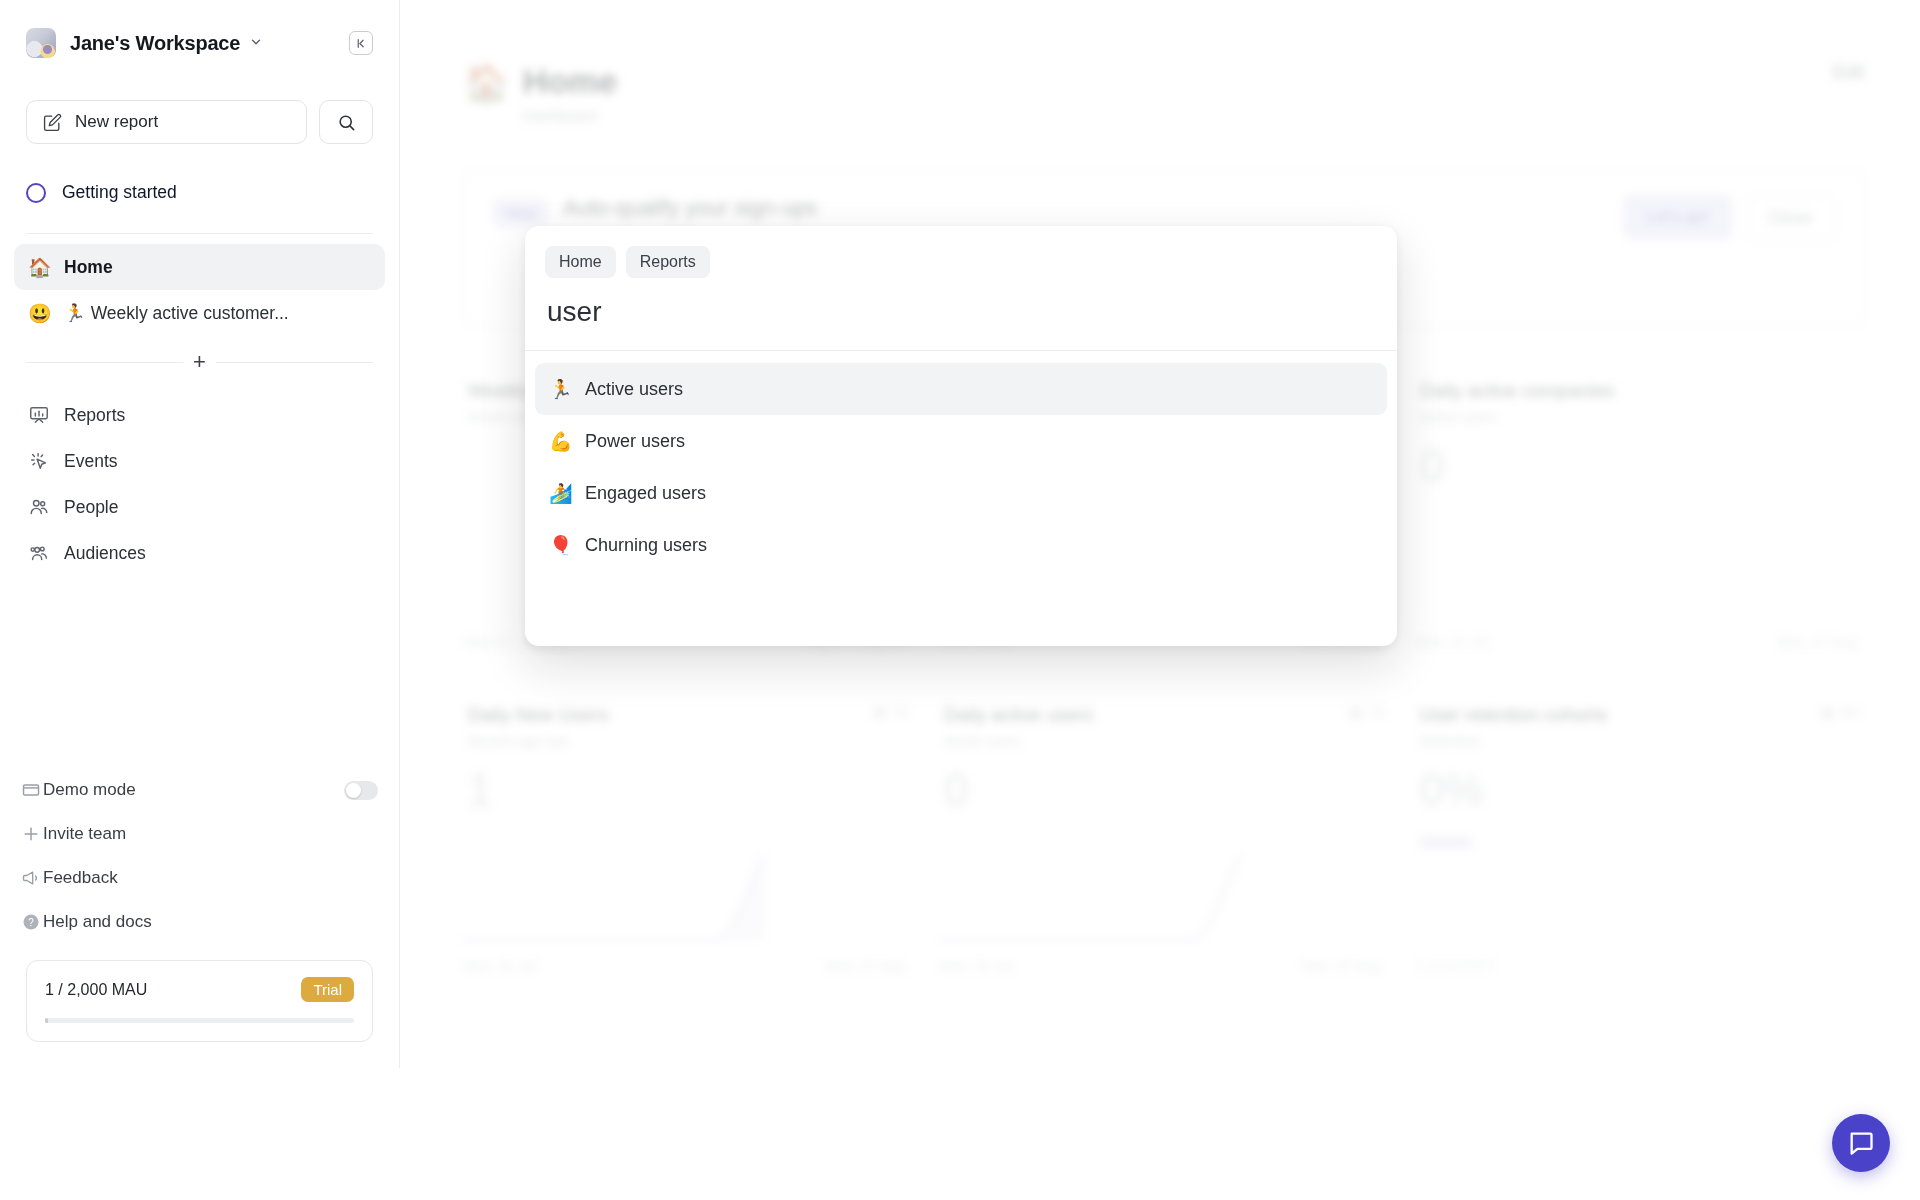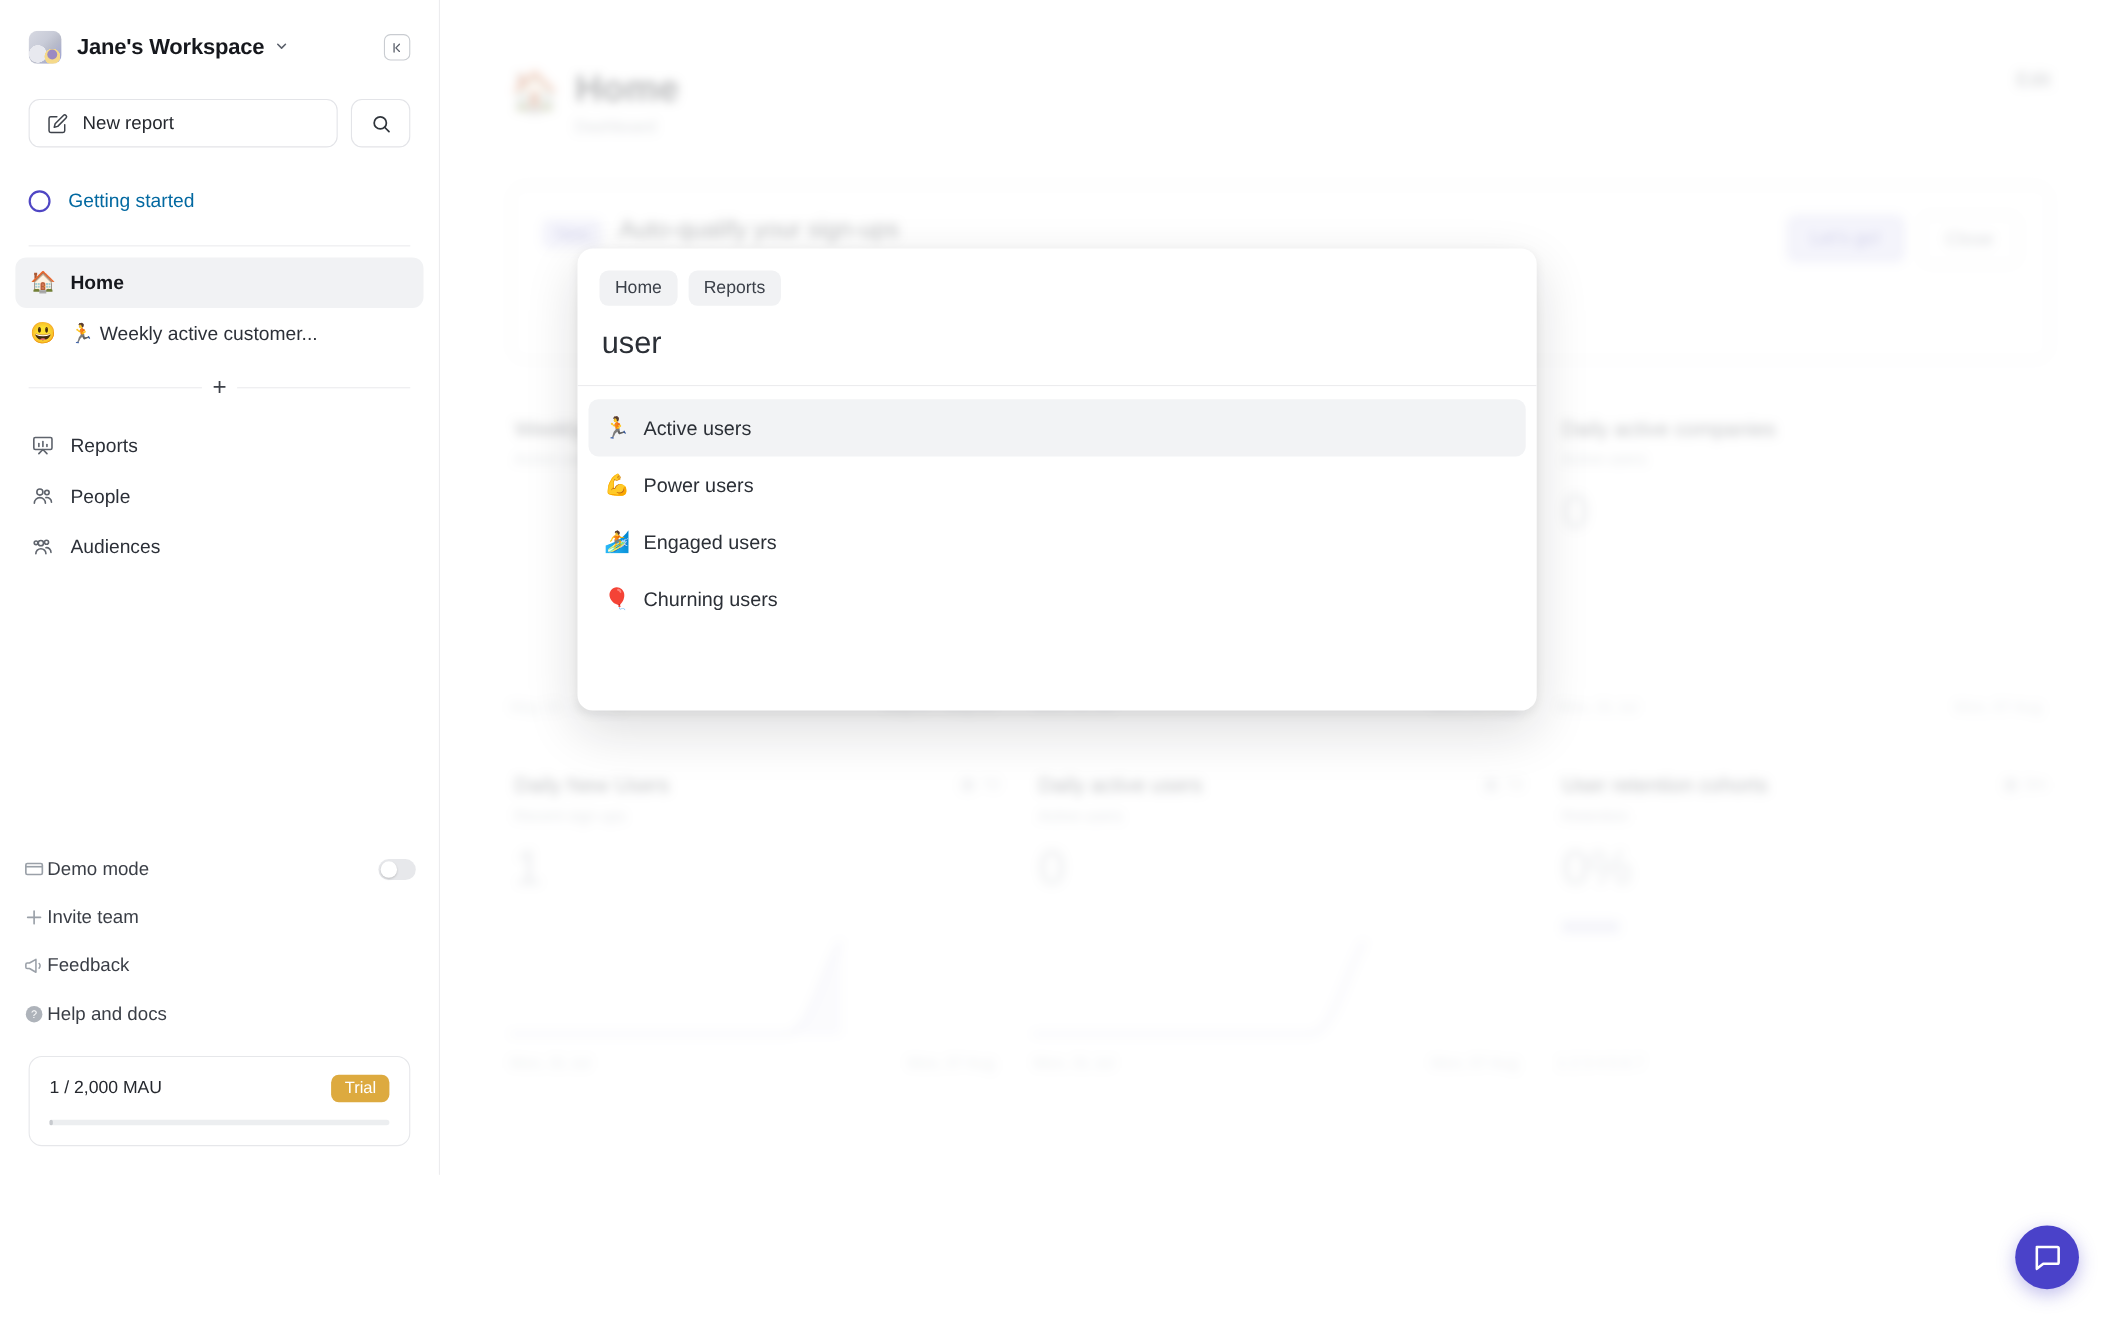--- a/index.html
+++ b/index.html
@@ -52,21 +52,21 @@
   .collapse-btn {
     margin-left: auto; width: 24px; height: 24px;
     border: 1.5px solid #c9ccd1; border-radius: 6px;
     display: flex; align-items: center; justify-content: center;
     color: #5a5f6a; font-size: 11px; font-weight: 700;
     background: #fff; cursor: pointer;
   }
 
   .side-pad { padding: 0 26px; }
 
-  .row-newreport { display: flex; gap: 12px; margin-top: 26px; }
+  .row-newreport { display: flex; gap: 12px; margin-top: 36px; }
   .btn-newreport {
     flex: 1; height: 44px;
     border: 1px solid #e3e4e8; border-radius: 10px;
     display: flex; align-items: center; gap: 13px;
     padding: 0 16px; background: #fff;
     font-size: 17px; color: #25282e; cursor: pointer;
   }
   .btn-search {
     width: 54px; height: 44px;
     border: 1px solid #e3e4e8; border-radius: 10px;
@@ -76,21 +76,21 @@
   svg { display: block; }
 
   .getting-started {
     display: flex; align-items: center; gap: 16px;
     margin-top: 34px; padding: 4px 0; cursor: pointer;
   }
   .gs-circle {
     width: 20px; height: 20px; border-radius: 50%;
     border: 2.4px solid #4f46c4; flex: 0 0 20px;
   }
-  .gs-label { font-size: 17.5px; color: #0369a1; }
+  .gs-label { font-size: 17.5px; color: #0f172a; }
 
   .divider { height: 1px; background: #ececee; margin: 26px 26px 0 26px; }
 
   .nav { padding: 10px 14px 0 14px; }
   .nav-item {
     display: flex; align-items: center; gap: 14px;
     height: 46px; padding: 0 14px; border-radius: 10px;
     font-size: 17.5px; color: #2c3038; cursor: pointer;
   }
   .nav-item.active { background: #f1f2f4; font-weight: 700; color: #16181d; }
@@ -309,20 +309,33 @@
               <line x1="8" y1="13" x2="8" y2="10"></line>
               <line x1="12" y1="13" x2="12" y2="8"></line>
               <line x1="16" y1="13" x2="16" y2="11"></line>
             </svg>
         </span>
         <span class="nav-label">Reports</span>
       </div>
       <div class="nav-item">
         <span class="nav-icon">
           <svg width="22" height="22" viewBox="0 0 24 24" fill="none" stroke="currentColor" stroke-width="1.6" stroke-linecap="round" stroke-linejoin="round">
+              <path d="M10 10l9 4-4 1.6L13.4 20Z"></path>
+              <line x1="5" y1="5" x2="7" y2="7"></line>
+              <line x1="4" y1="11" x2="6.5" y2="11"></line>
+              <line x1="11" y1="4" x2="11" y2="6.5"></line>
+              <line x1="5.5" y1="16" x2="7.2" y2="14.4"></line>
+              <line x1="16" y1="5.5" x2="14.4" y2="7.2"></line>
+            </svg>
+        </span>
+        <span class="nav-label">Events</span>
+      </div>
+      <div class="nav-item">
+        <span class="nav-icon">
+          <svg width="22" height="22" viewBox="0 0 24 24" fill="none" stroke="currentColor" stroke-width="1.6" stroke-linecap="round" stroke-linejoin="round">
               <circle cx="9" cy="8" r="3"></circle>
               <circle cx="16" cy="8.5" r="2.2"></circle>
               <path d="M3.5 19a5.5 5.5 0 0 1 11 0"></path>
               <path d="M15 13.5a4.6 4.6 0 0 1 5.5 4.5"></path>
             </svg>
         </span>
         <span class="nav-label">People</span>
       </div>
       <div class="nav-item">
         <span class="nav-icon">

